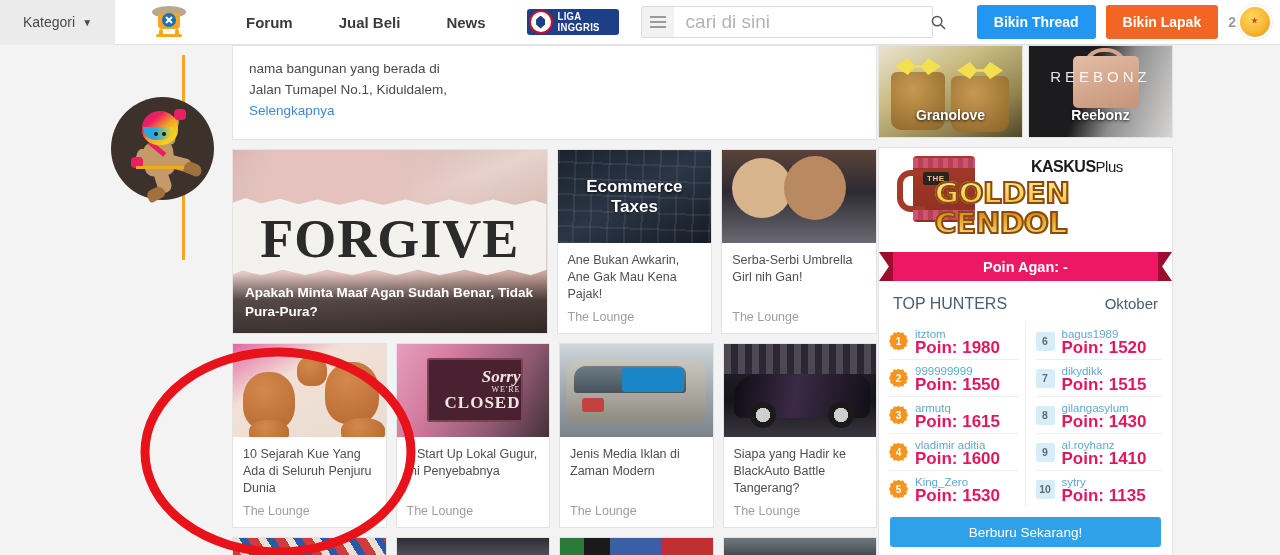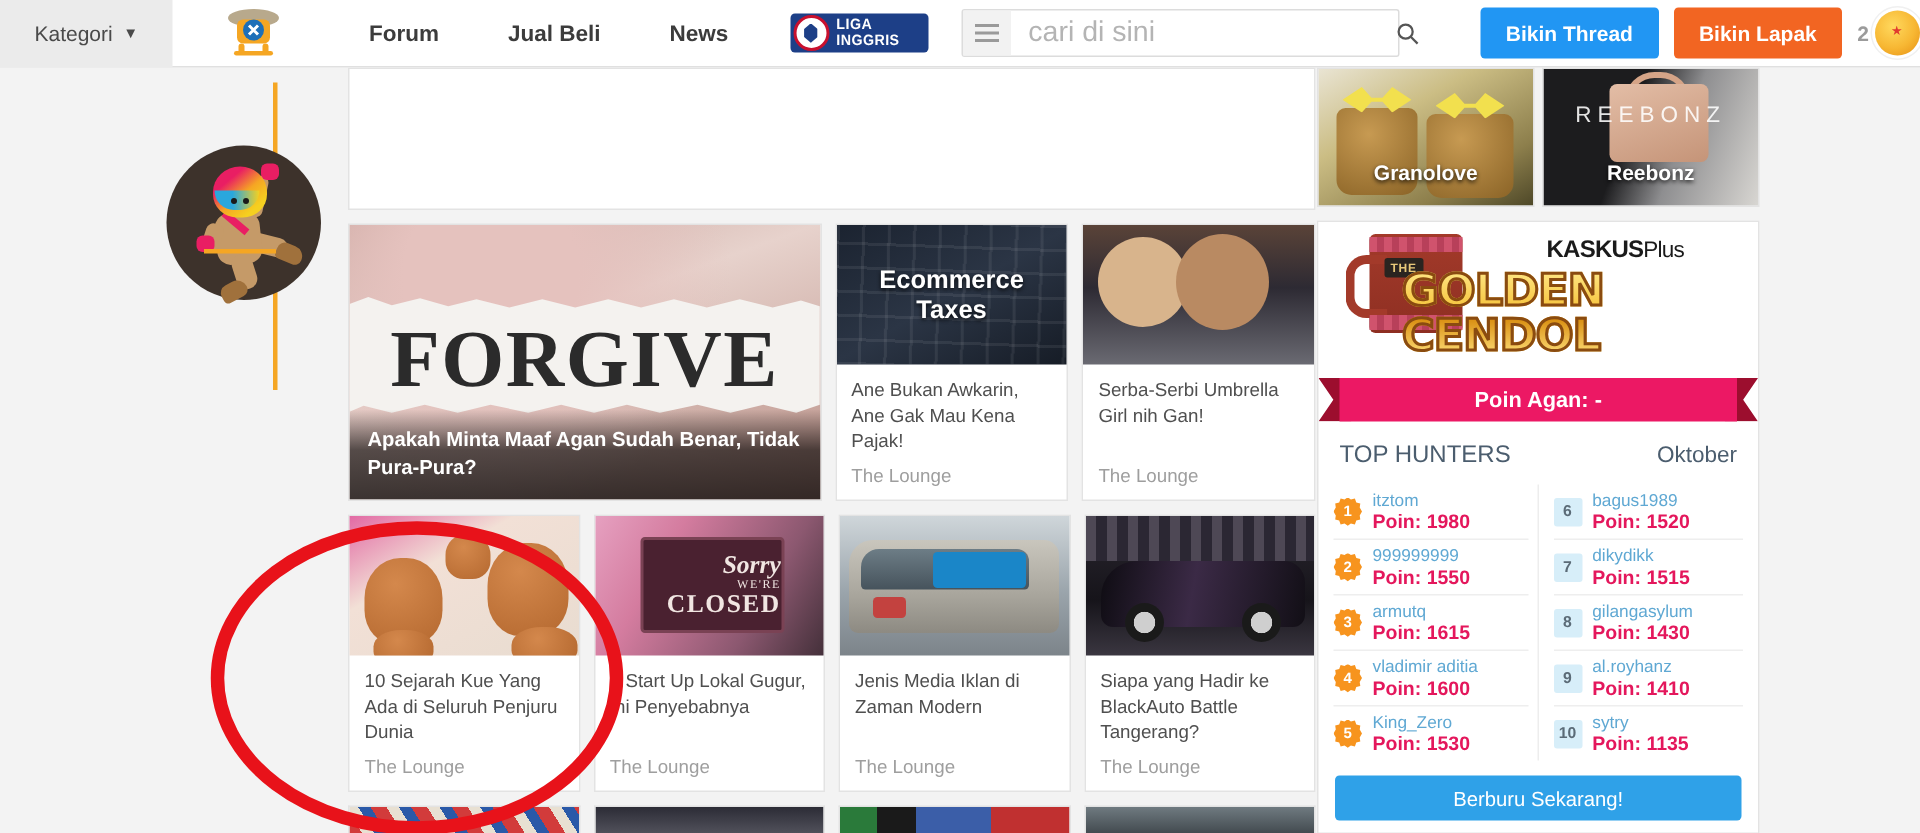--- a/index.html
+++ b/index.html
@@ -93,21 +93,21 @@
   }
   .search-input::placeholder { color: #b4b4b4; }
   .mag {
     width: 30px; display:flex; align-items:center; justify-content:center;
     cursor: pointer;
   }
   .mag svg { display:block; }
 
   .hdr-right {
     margin-left: auto; display: flex; align-items: center;
-    gap: 10px;
+    padding-right: 10px; gap: 10px;
   }
   .btn-thread {
     background: #2196f3; color: #fff;
     font-size: 14px; font-weight: bold;
     padding: 9px 17px; border-radius: 3px;
     cursor: pointer; white-space: nowrap;
   }
   .btn-lapak {
     background: #f26522; color: #fff;
     font-size: 14px; font-weight: bold;
@@ -525,21 +525,21 @@
     display:flex; align-items:center; justify-content:center;
   }
   .numbox {
     width:19px; height:19px; flex:0 0 auto;
     background:#d7eef9; border-radius:2px;
     color:#5b6b77; font-size:10.5px; font-weight:bold;
     display:flex; align-items:center; justify-content:center;
   }
   .hinfo { line-height: 13px; }
   .hname { font-size:11.5px; color:#5fa8d3; cursor:pointer; }
-  .hpts  { font-size:13px; color:#e4175c; font-weight:bold; }
+  .hpts  { font-size:17px; color:#e4175c; font-weight:bold; }
 
   .gc-btn {
     margin: 10px 11px 0 11px;
     height:30px; background:#2fa1e8; border-radius:3px;
     color:#fff; font-size:13.5px;
     display:flex; align-items:center; justify-content:center;
     cursor:pointer;
   }
 
   
@@ -627,20 +627,25 @@
     <div class="m-bar"></div>
     <div class="m-helmet"></div>
     <div class="m-visor"></div>
     <div class="m-eye a"></div>
     <div class="m-eye b"></div>
   </div>
 
   <div class="content">
 
     <div class="topnews">
+      <div class="topnews-txt">
+        <div>nama bangunan yang berada di</div>
+        <div>Jalan Tumapel No.1, Kiduldalem,</div>
+        <div class="more">Selengkapnya</div>
+      </div>
     </div>
 
     <div class="row">
 
       <div class="big-card">
         <div class="pic"></div>
         <div class="torn"></div>
         <div class="forgive">FORGIVE</div>
         <div class="ovl">Apakah Minta Maaf Agan Sudah Benar, Tidak Pura-Pura?</div>
       </div>

